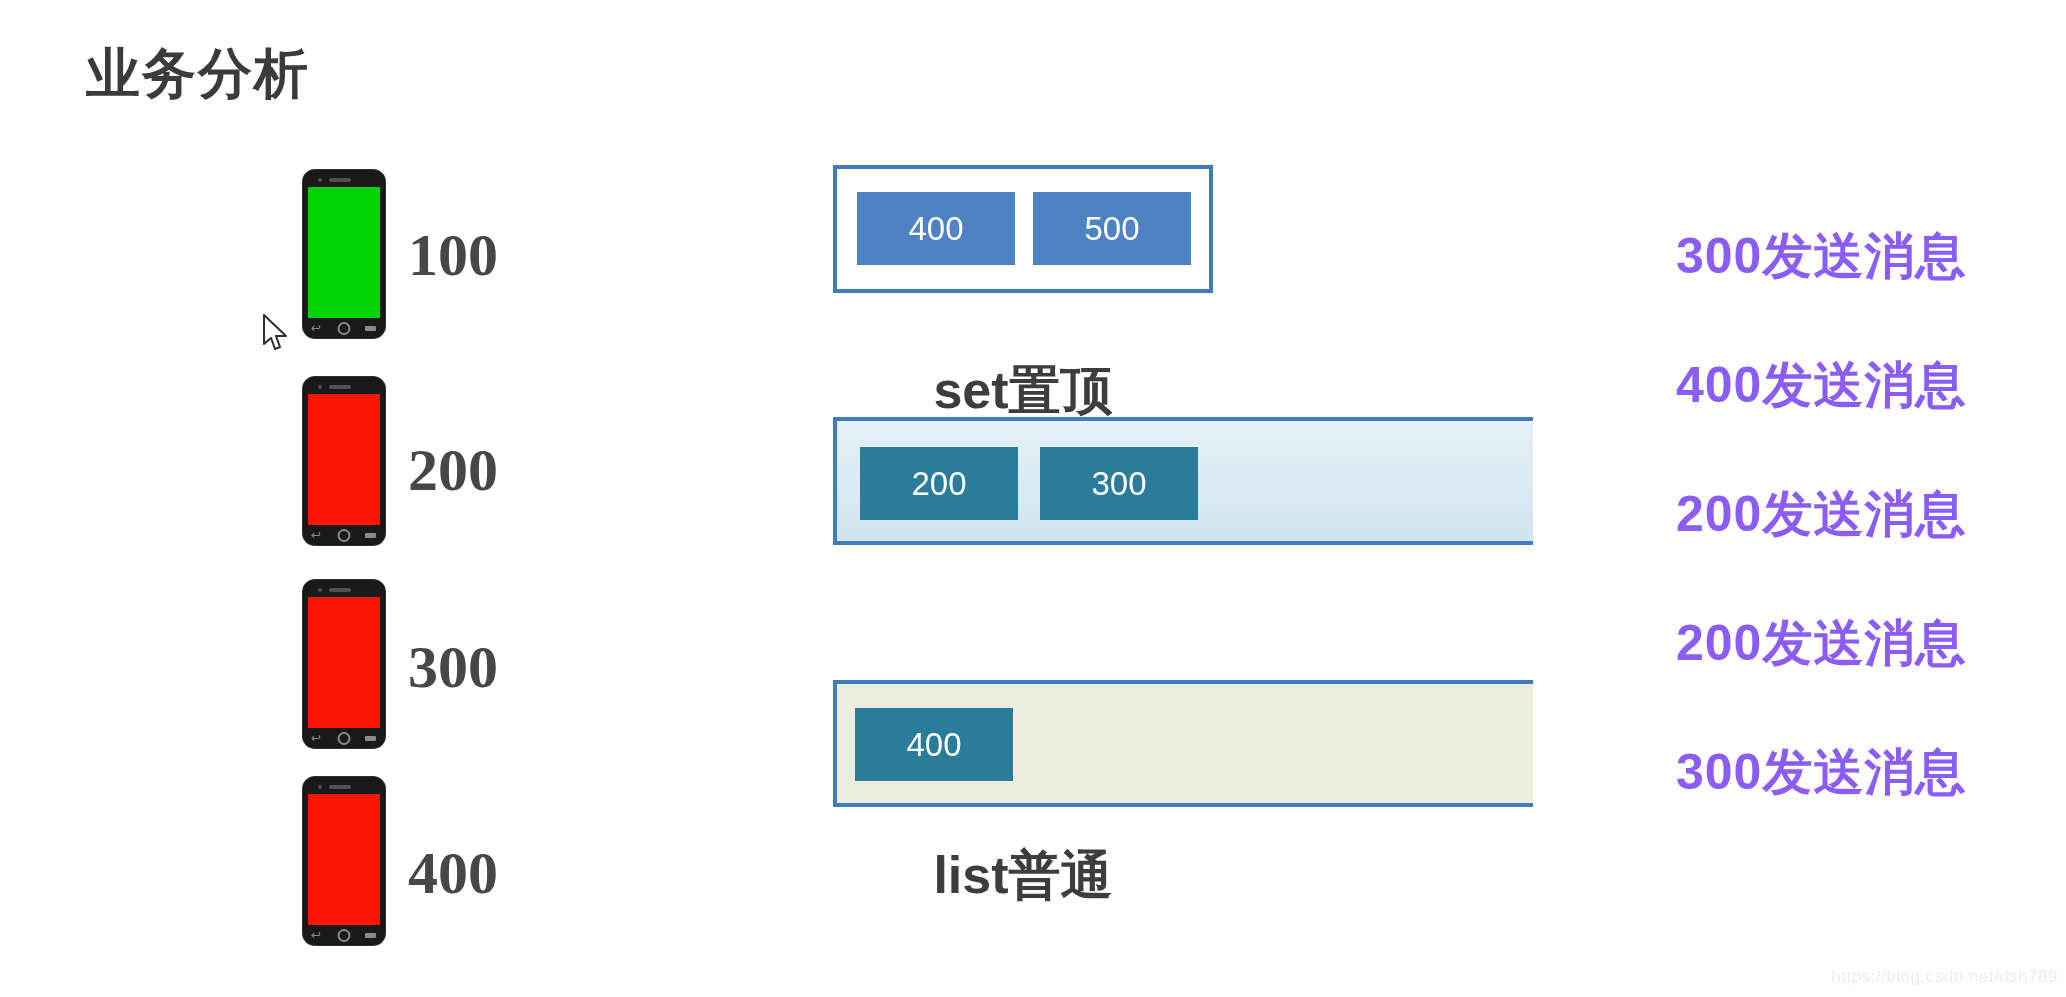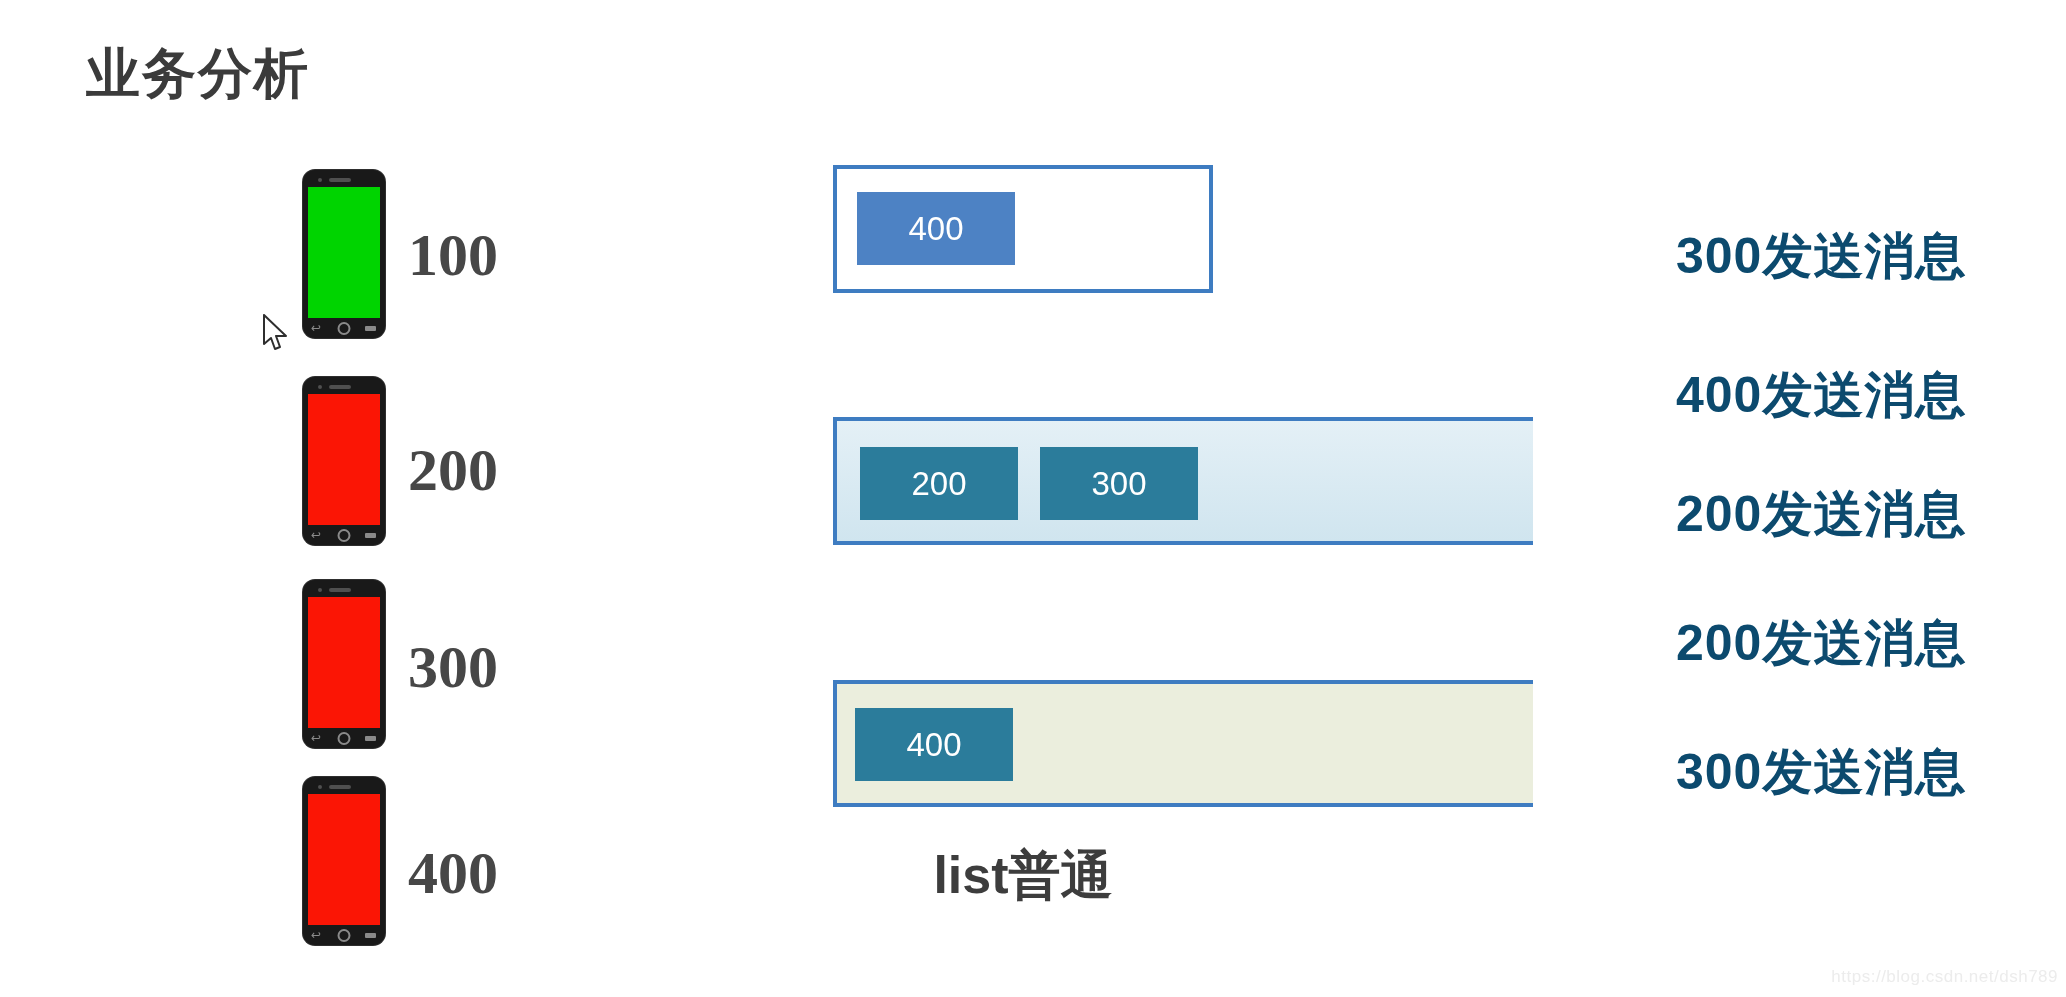--- a/index.html
+++ b/index.html
@@ -68,23 +68,23 @@
 
   .group-label{
     position:absolute;left:833px;width:380px;text-align:center;
     font-size:52px;line-height:70px;font-weight:700;color:#3d3d3d;
   }
   .gl1{top:355px}.gl2{top:572px}.gl3{top:840px}
 
   
   .msg{
     position:absolute;left:1676px;
-    font-size:50px;line-height:60px;font-weight:700;color:#0c4a6e;letter-spacing:1px;
+    font-size:50px;line-height:60px;font-weight:700;color:#8b5cf6;letter-spacing:1px;
   }
-  .m1{top:226px}.m2{top:365px}.m3{top:484px}.m4{top:613px}.m5{top:742px}
+  .m1{top:226px}.m2{top:355px}.m3{top:484px}.m4{top:613px}.m5{top:742px}
 
   
   .cursor{position:absolute;left:262px;top:314px;}
   .watermark{
     position:absolute;right:8px;bottom:10px;
     font-size:17px;color:#ececec;letter-spacing:0.5px;
   }
 </style>
 </head>
 <body>
@@ -128,21 +128,23 @@
     <div class="camera"></div>
     <div class="screen" style="background: rgb(251, 21, 5);"></div>
     <span class="back">↩</span>
     <span class="home"></span>
     <span class="menu"></span>
   </div>
   <div class="phone-label l4">400</div>
 
   <div class="group group-set">
     <div class="chip blue c1">400</div>
+    <div class="chip blue c2">500</div>
   </div>
+  <div class="group-label gl1">set置顶</div>
 
   <div class="group group-listnormal">
     <div class="chip teal c1">200</div>
     <div class="chip teal c2">300</div>
   </div>
 
   <div class="group group-listtop">
     <div class="chip teal c1">400</div>
   </div>
   <div class="group-label gl3">list普通</div>

